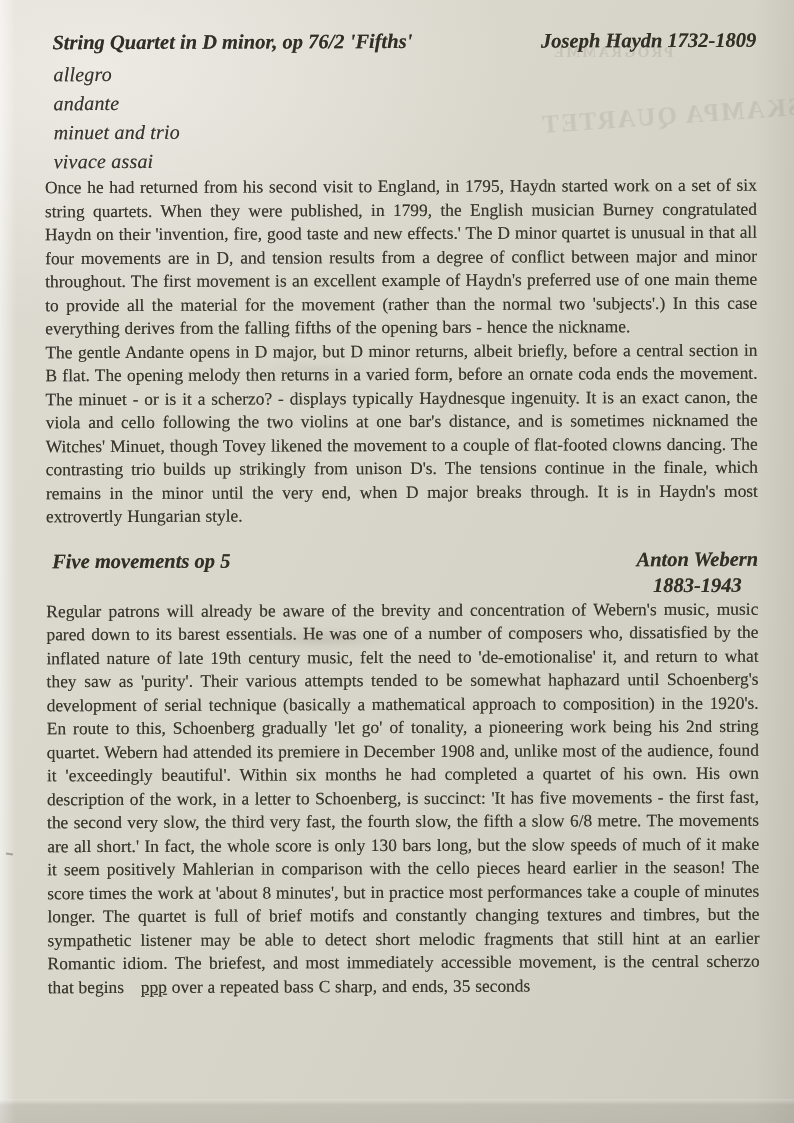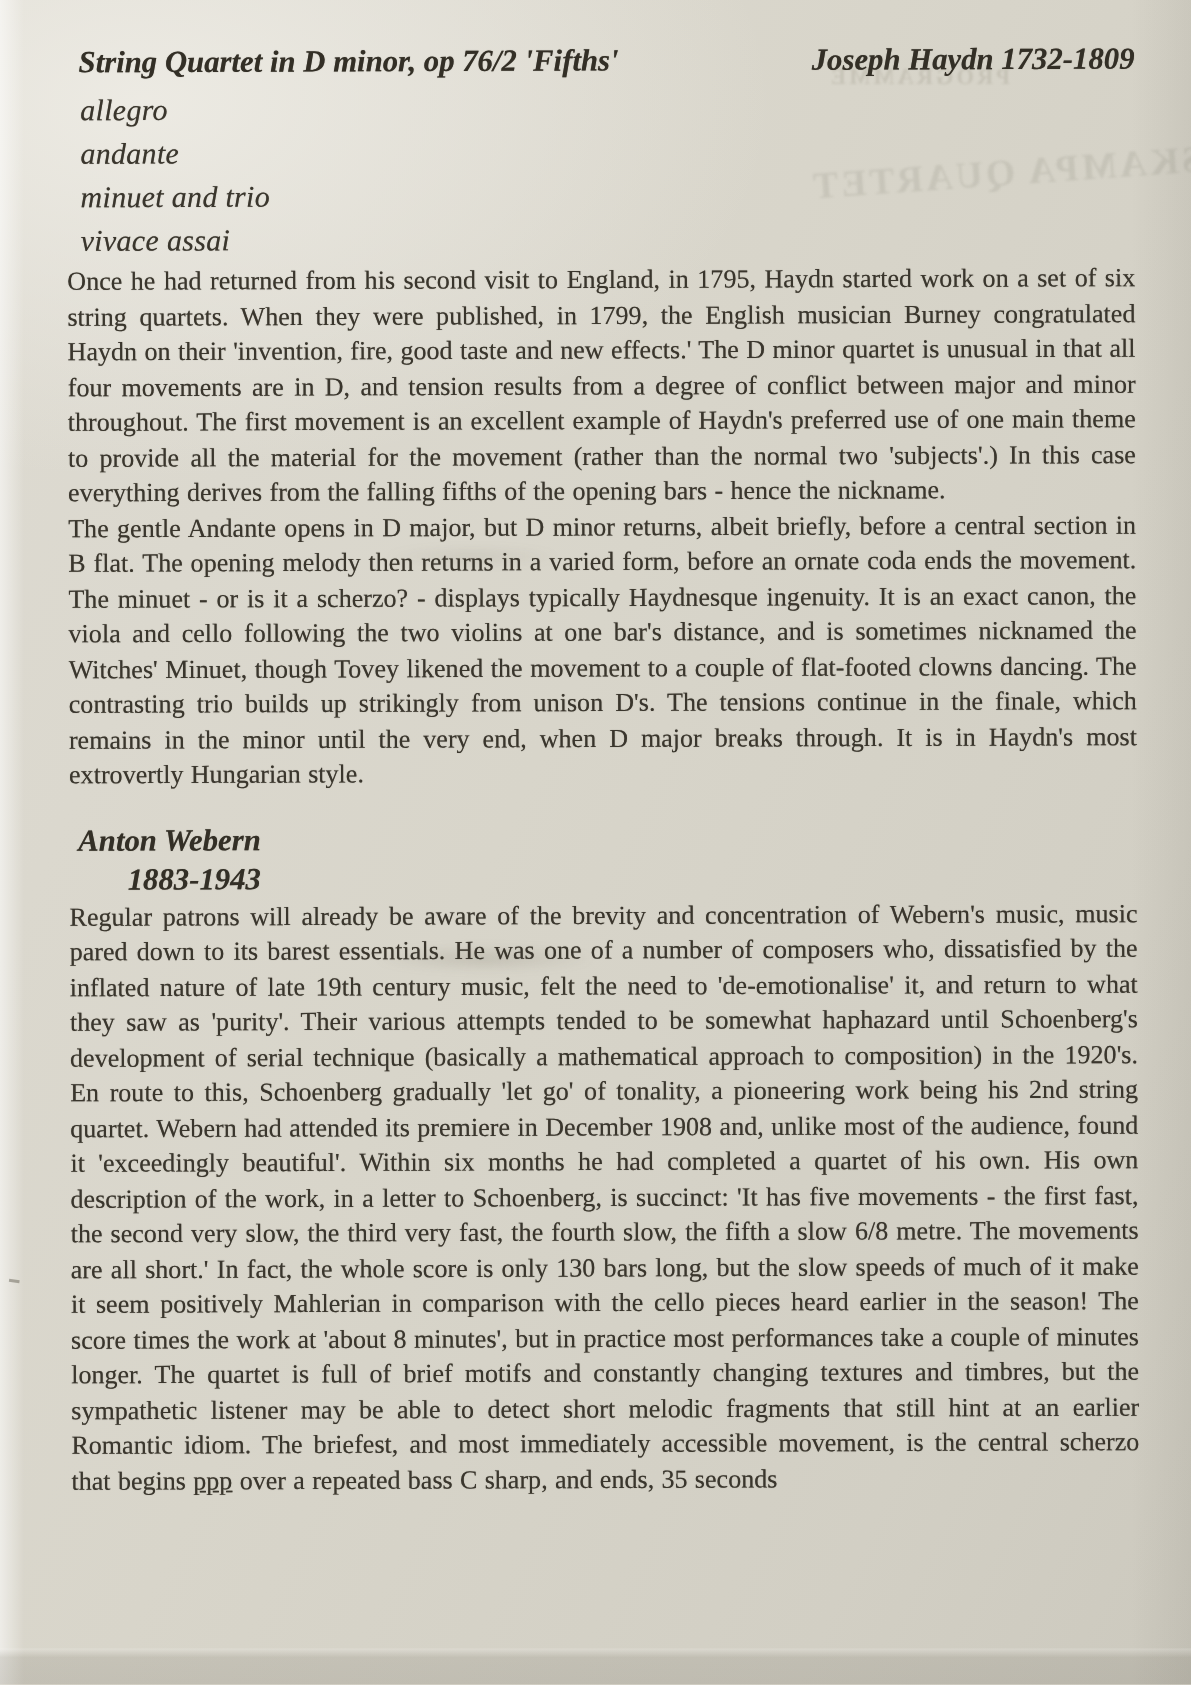--- a/index.html
+++ b/index.html
@@ -63,23 +63,23 @@
     margin-top: 19px;
     display: flex;
     justify-content: space-between;
     align-items: baseline;
     font-size: 20.5px;
     font-weight: bold;
     font-style: italic;
     color: #332f26;
     padding-left: 6px;
   }
-  .composer-2 { text-align: right; line-height: 26px; font-style: italic; }
+  .composer-2 { text-align: center; line-height: 26px; font-style: italic; }
   .para-3 { margin-top: 9px; }
-  .dyn { text-decoration: underline; }
+  .dyn { text-decoration: underline; margin-left: 12px; }
   
   .ghost {
     position: absolute;
     font-weight: bold;
     color: rgba(96,90,74,0.14);
     transform: scaleX(-1);
     white-space: nowrap;
     filter: blur(0.6px);
     pointer-events: none;
   }
@@ -125,20 +125,21 @@
     <div class="movement">andante</div>
     <div class="movement">minuet and trio</div>
     <div class="movement">vivace assai</div>
   </div>
 
   <p class="body-text para-1">Once he had returned from his second visit to England, in 1795, Haydn started work on a set of six string quartets. When they were published, in 1799, the English musician Burney congratulated Haydn on their 'invention, fire, good taste and new effects.' The D minor quartet is unusual in that all four movements are in D, and tension results from a degree of conflict between major and minor throughout. The first movement is an excellent example of Haydn's preferred use of one main theme to provide all the material for the movement (rather than the normal two 'subjects'.) In this case everything derives from the falling fifths of the opening bars - hence the nickname.</p>
 
   <p class="body-text para-2">The gentle Andante opens in D major, but D minor returns, albeit briefly, before a central section in B flat. The opening melody then returns in a varied form, before an ornate coda ends the movement. The minuet - or is it a scherzo? - displays typically Haydnesque ingenuity. It is an exact canon, the viola and cello following the two violins at one bar's distance, and is sometimes nicknamed the Witches' Minuet, though Tovey likened the movement to a couple of flat-footed clowns dancing. The contrasting trio builds up strikingly from unison D's. The tensions continue in the finale, which remains in the minor until the very end, when D major breaks through. It is in Haydn's most extrovertly Hungarian style.</p>
 
   <div class="heading-row-2">
+    <span>Five movements op 5</span>
     <span class="composer-2">
       <span>Anton Webern</span><br>
       <span>1883-1943</span>
     </span>
   </div>
 
   <p class="body-text para-3"><span>Regular patrons will already be aware of the brevity and concentration of Webern's music, music pared down to its barest essentials. He was one of a number of composers who, dissatisfied by the inflated nature of late 19th century music, felt the need to 'de-emotionalise' it, and return to what they saw as 'purity'. Their various attempts tended to be somewhat haphazard until Schoenberg's development of serial technique (basically a mathematical approach to composition) in the 1920's. En route to this, Schoenberg gradually 'let go' of tonality, a pioneering work being his 2nd string quartet. Webern had attended its premiere in December 1908 and, unlike most of the audience, found it 'exceedingly beautiful'. Within six months he had completed a quartet of his own. His own description of the work, in a letter to Schoenberg, is succinct: 'It has five movements - the first fast, the second very slow, the third very fast, the fourth slow, the fifth a slow 6/8 metre. The movements are all short.' In fact, the whole score is only 130 bars long, but the slow speeds of much of it make it seem positively Mahlerian in comparison with the cello pieces heard earlier in the season! The score times the work at 'about 8 minutes', but in practice most performances take a couple of minutes longer. The quartet is full of brief motifs and constantly changing textures and timbres, but the sympathetic listener may be able to detect short melodic fragments that still hint at an earlier Romantic idiom. The briefest, and most immediately accessible movement, is the central scherzo that begins </span><span class="dyn">ppp</span><span> over a repeated bass C sharp, and ends, 35 seconds</span></p>
 
 </div>
 

